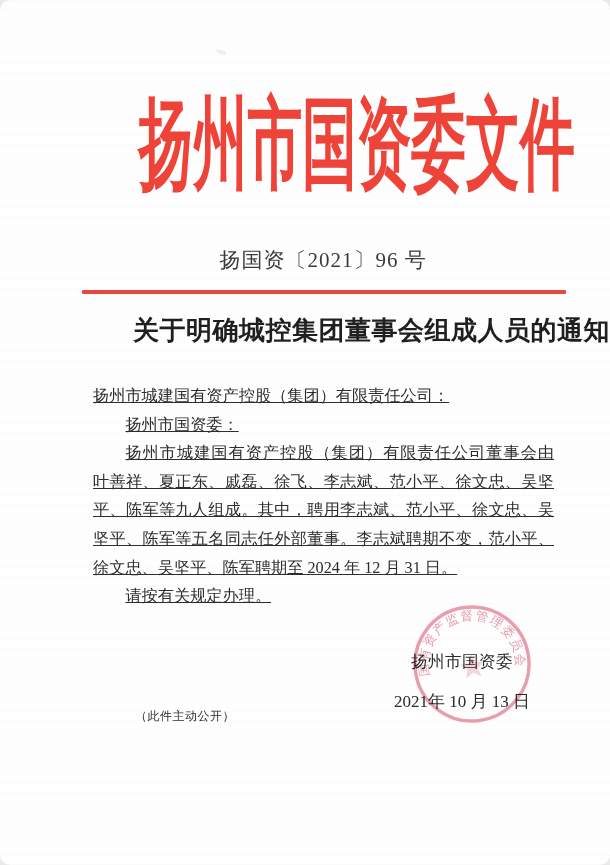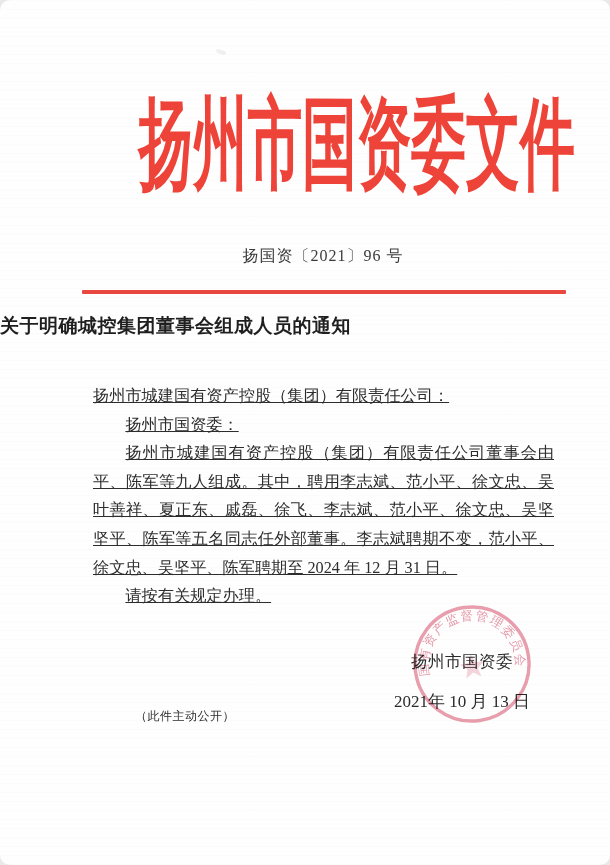--- a/index.html
+++ b/index.html
@@ -18,31 +18,31 @@
   .masthead{
     position:absolute;top:95px;left:0;right:0;
     text-align:center;line-height:1;white-space:nowrap;
     font-size:100px;font-weight:700;color:#ee4338;
     transform:scaleX(0.545);transform-origin:50% 50%;
     letter-spacing:0;
   }
   
   .doc-number{
     position:absolute;top:246px;left:93px;width:460px;
-    text-align:center;font-size:16px;color:#3a3a3a;letter-spacing:1px;
+    text-align:center;font-size:21px;color:#3a3a3a;letter-spacing:1px;
   }
   
   .red-rule{
     position:absolute;top:290px;left:82px;width:484px;height:3.5px;
     background:#e8483f;border-radius:1px;
   }
   
   .doc-title{
     position:absolute;top:313px;left:0;right:0;
-    text-align:left;font-size:19px;font-weight:700;color:#1f1f1f;
+    text-align:right;font-size:26px;font-weight:700;color:#1f1f1f;
     letter-spacing:0.5px;
   }
   
   .body-block{
     position:absolute;top:382px;left:93px;width:461px;
     font-size:16.2px;line-height:28.6px;color:#2d2d2d;text-decoration:underline;
   }
   .ln{min-height:28.6px;}
   .ln.indent{text-indent:2em;}
   .ln.stretch{text-align:justify;text-align-last:justify;}
@@ -82,22 +82,22 @@
   <div class="doc-number">扬国资〔2021〕96 号</div>
 
   <div class="red-rule"></div>
 
   <div class="doc-title">关于明确城控集团董事会组成人员的通知</div>
 
   <div class="body-block">
     <div class="ln">扬州市城建国有资产控股（集团）有限责任公司：</div>
     <div class="ln indent">扬州市国资委：</div>
     <div class="ln indent stretch">扬州市城建国有资产控股（集团）有限责任公司董事会由</div>
+    <div class="ln stretch">叶善祥、夏正东、戚磊、徐飞、李志斌、范小平、徐文忠、吴坚</div>
     <div class="ln stretch">平、陈军等九人组成。其中，聘用李志斌、范小平、徐文忠、吴</div>
-    <div class="ln stretch">叶善祥、夏正东、戚磊、徐飞、李志斌、范小平、徐文忠、吴坚</div>
     <div class="ln stretch">坚平、陈军等五名同志任外部董事。李志斌聘期不变，范小平、</div>
     <div class="ln">徐文忠、吴坚平、陈军聘期至 2024 年 12 月 31 日。</div>
     <div class="ln indent">请按有关规定办理。</div>
   </div>
 
   <div class="sig-block">
     <div class="sig-org">扬州市国资委</div>
     <div class="sig-date">2021年 10 月 13 日</div>
   </div>
 

